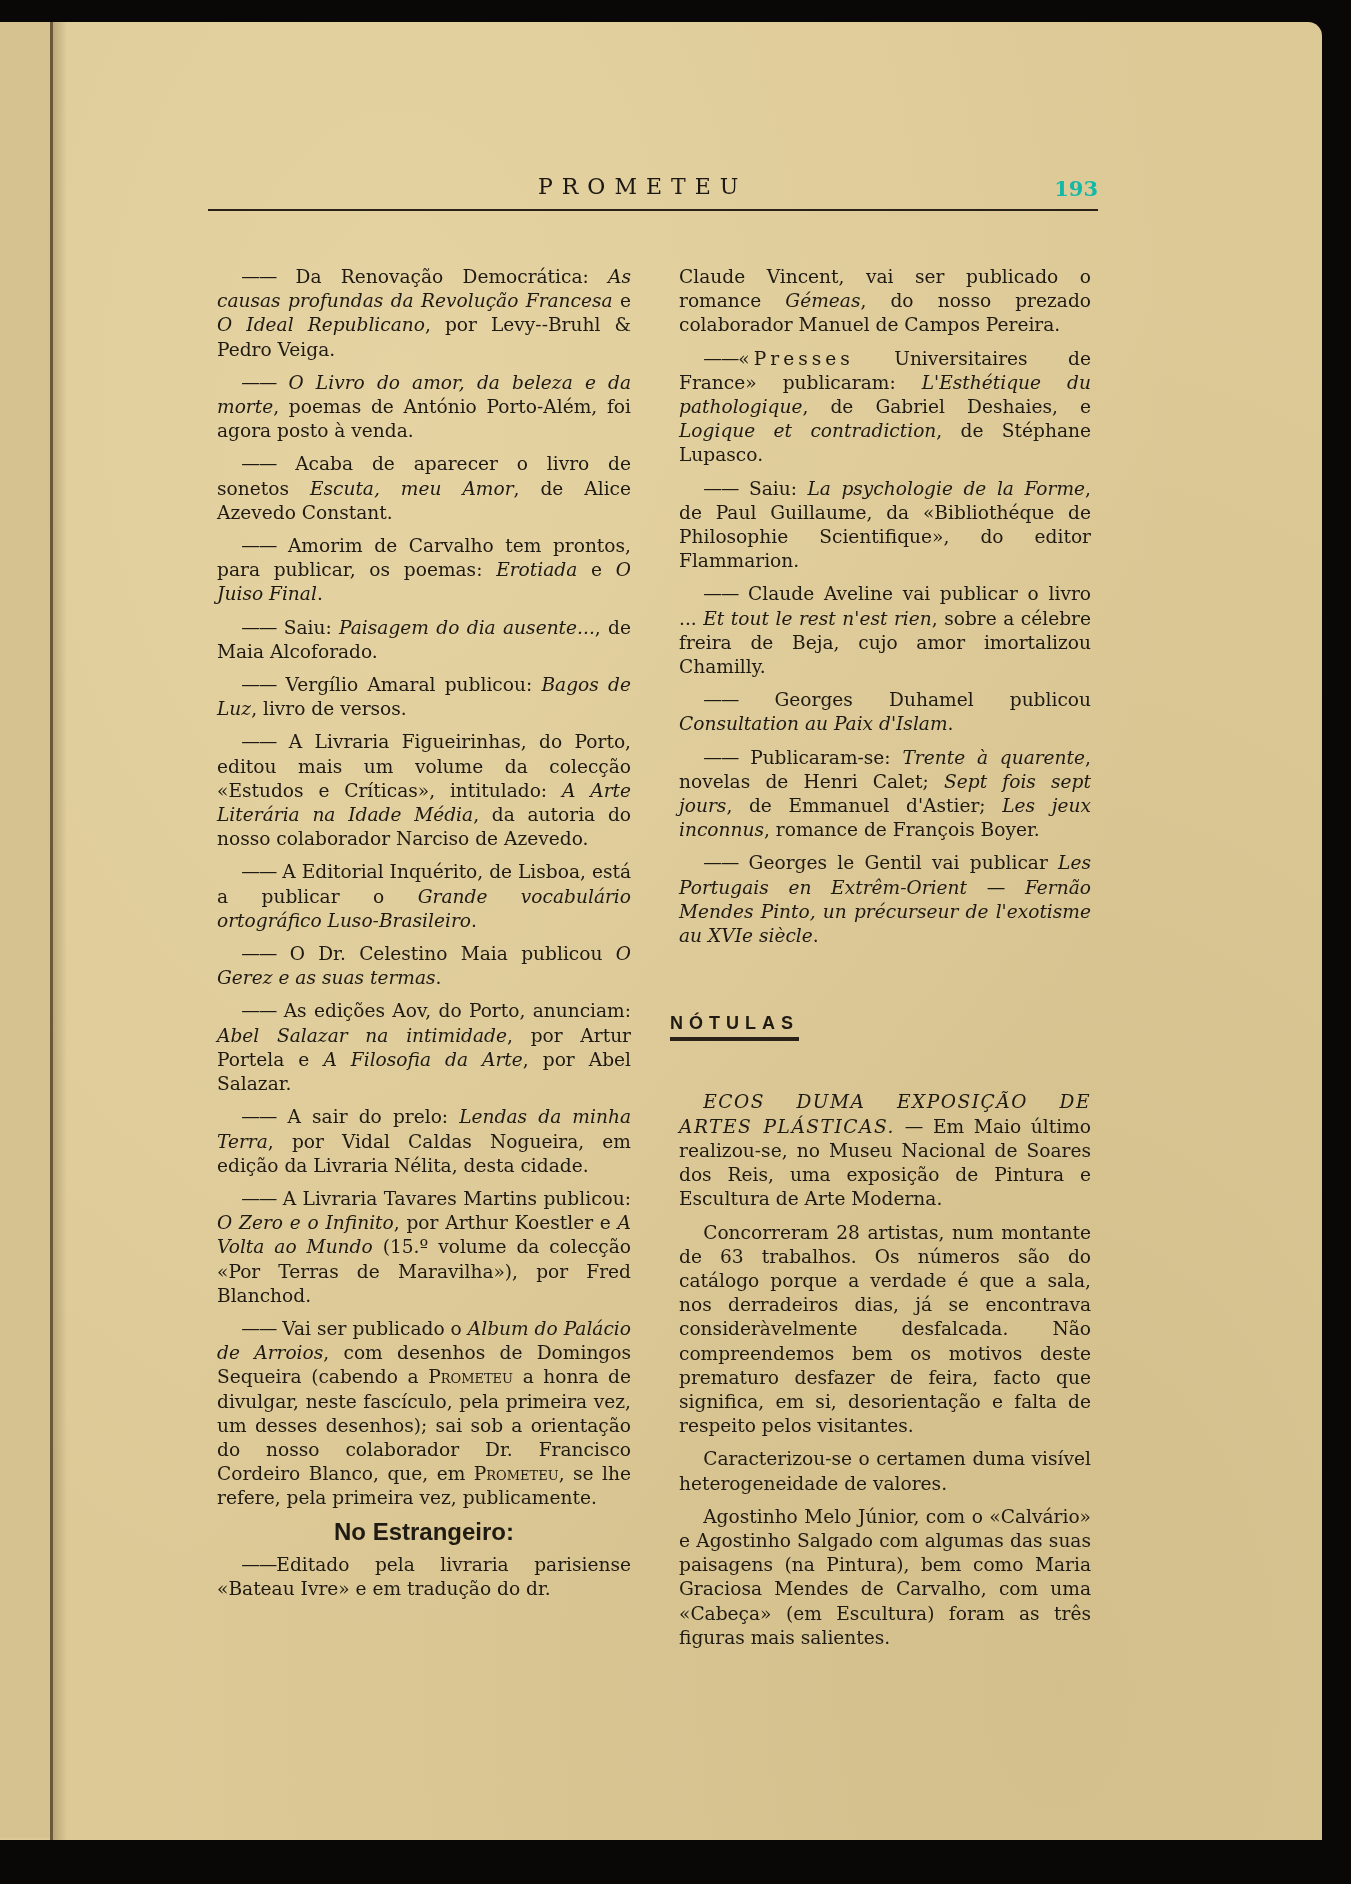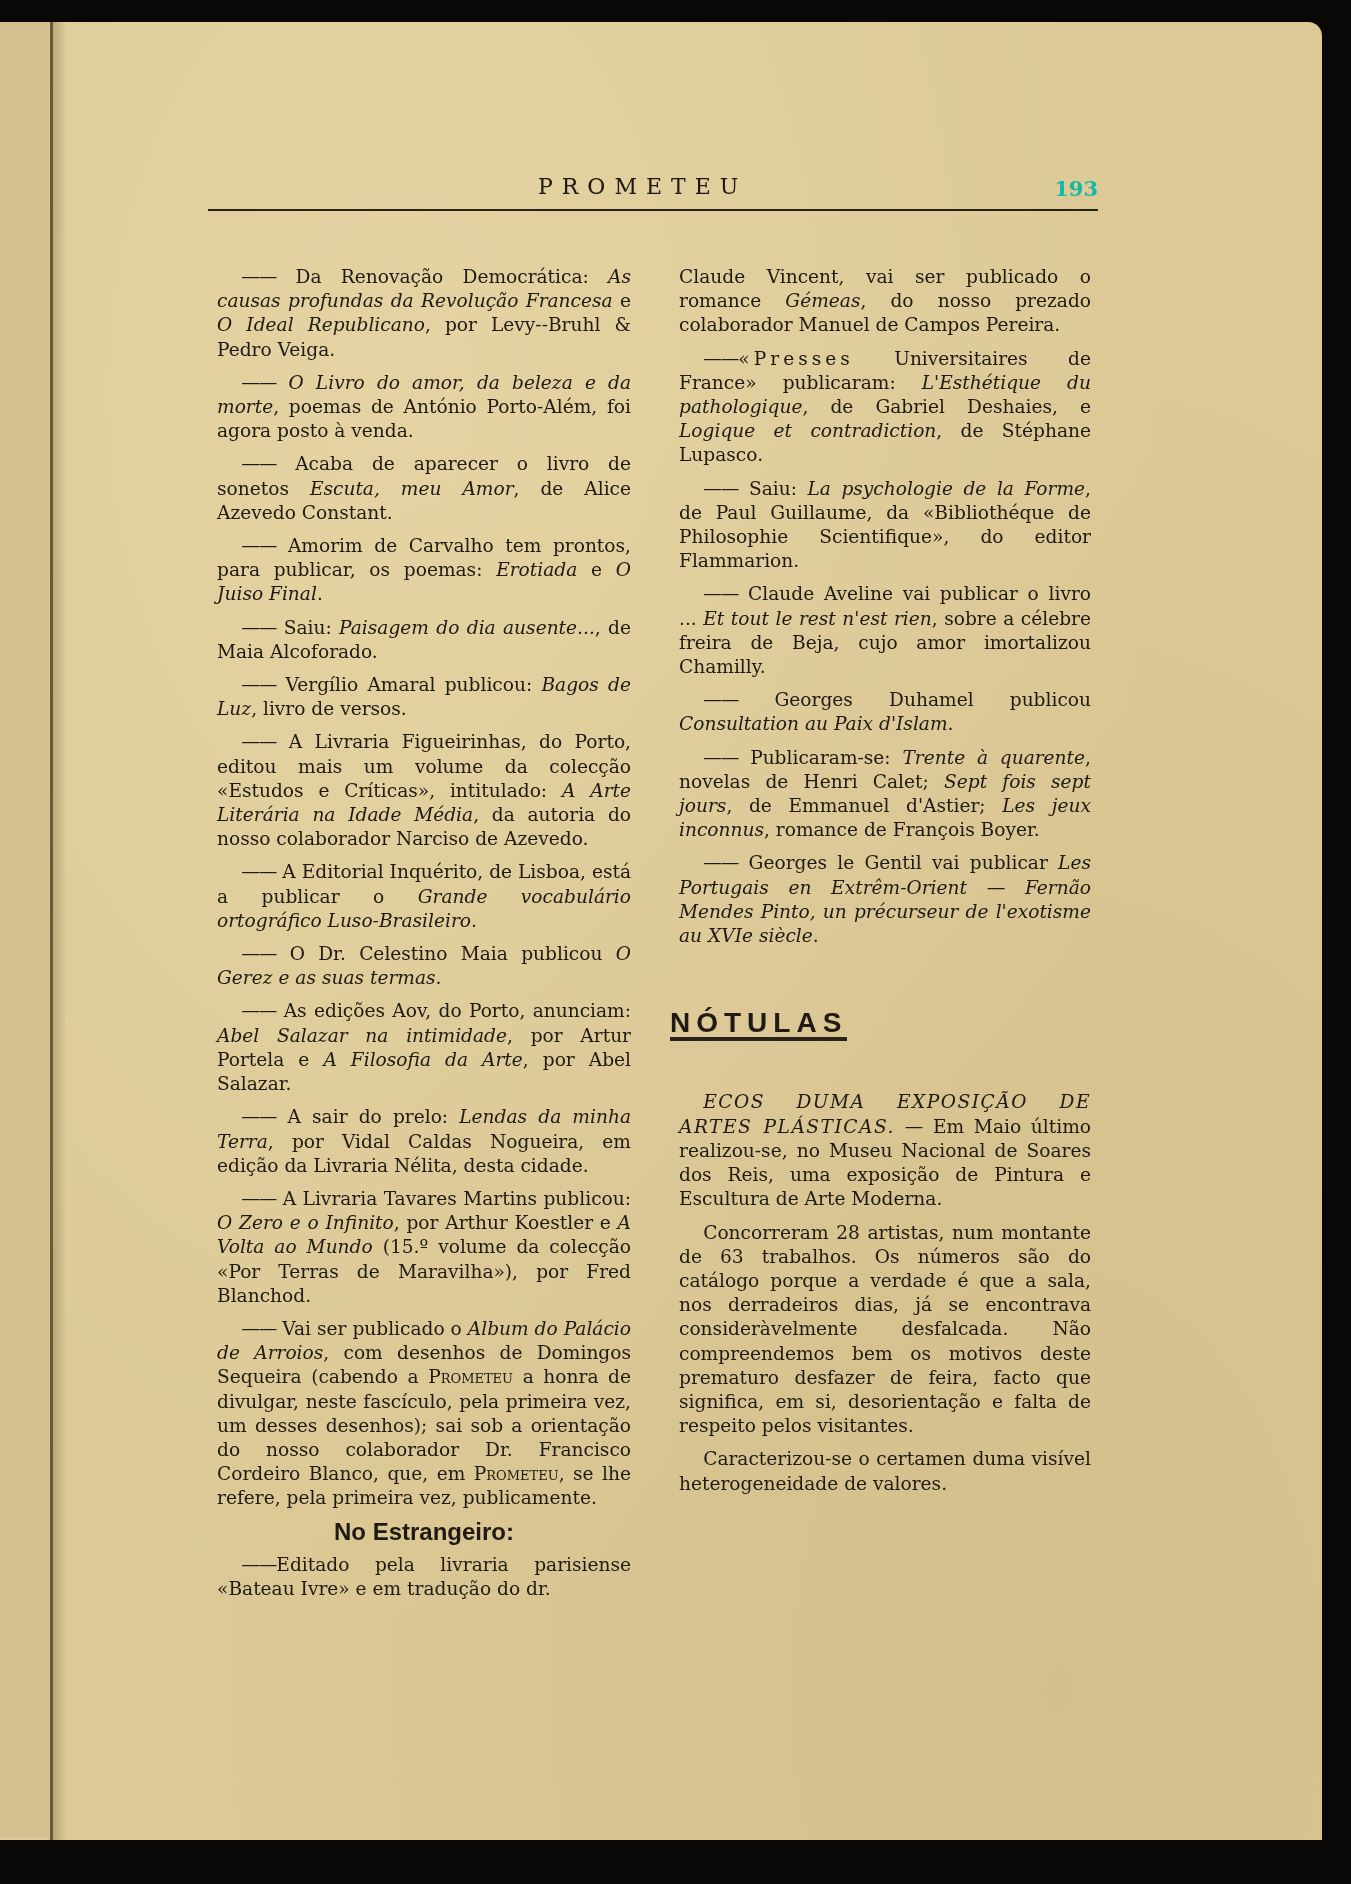--- a/index.html
+++ b/index.html
@@ -51,21 +51,21 @@
   .col.right { left: 670px; width: 430px; }
   .col p { margin: 9px; text-indent: 1.3em; }
   .col p.noindent { text-indent: 0; }
   .col i { font-style: italic; }
   .col .dash { letter-spacing: -1px; }
   .subhead {
     text-align: center; font-family: "Liberation Sans", sans-serif; font-weight: bold;
     font-size: 24px; margin: 50px 0 30px 0; text-indent: 0 !important;
   }
   .notulas {
-    font-family: "Liberation Sans", sans-serif; font-weight: bold; font-size: 28px;
+    font-family: "Liberation Sans", sans-serif; font-weight: bold; font-size: 18px;
     letter-spacing: 6px; display: inline-block; margin-top: 54px;
     border-bottom: 4px solid #2a2218; padding-bottom: 2px;
   }
   .ecos-head { font-style: italic; letter-spacing: 1.5px; }
   .sc { font-variant: small-caps; }
   .spaced { letter-spacing: 4px; }
   .spacer { height: 40px; }
 </style>
 </head>
 <body>
@@ -113,14 +113,15 @@
       <p><span class="dash">——</span><span> Georges Duhamel publicou </span><i>Consultation au Paix d'Islam</i><span>.</span></p>
       <p><span class="dash">——</span><span> Publicaram-se: </span><i>Trente à quarente</i><span>, novelas de Henri Calet; </span><i>Sept fois sept jours</i><span>, de Emmanuel d'Astier; </span><i>Les jeux inconnus</i><span>, romance de François Boyer.</span></p>
       <p><span class="dash">——</span><span> Georges le Gentil vai publicar </span><i>Les Portugais en Extrêm-Orient — Fernão Mendes Pinto, un précurseur de l'exotisme au XVIe siècle</i><span>.</span></p>
     </div>
   <div class="notulas">NÓTULAS</div>
   <div class="spacer"></div>
   <div id="right-notulas">
       <p><span class="ecos-head">ECOS DUMA EXPOSIÇÃO DE ARTES PLÁSTICAS.</span><span> — Em Maio último realizou-se, no Museu Nacional de Soares dos Reis, uma exposição de Pintura e Escultura de Arte Moderna.</span></p>
       <p><span>Concorreram 28 artistas, num montante de 63 trabalhos. Os números são do catálogo porque a verdade é que a sala, nos derradeiros dias, já se encontrava consideràvelmente desfalcada. Não compreendemos bem os motivos deste prematuro desfazer de feira, facto que significa, em si, desorientação e falta de respeito pelos visitantes.</span></p>
       <p><span>Caracterizou-se o certamen duma visível heterogeneidade de valores.</span></p>
+      <p><span>Agostinho Melo Júnior, com o «Calvário» e Agostinho Salgado com algumas das suas paisagens (na Pintura), bem como Maria Graciosa Mendes de Carvalho, com uma «Cabeça» (em Escultura) foram as três figuras mais salientes.</span></p>
     </div>
 </div>
 
 </body></html>

